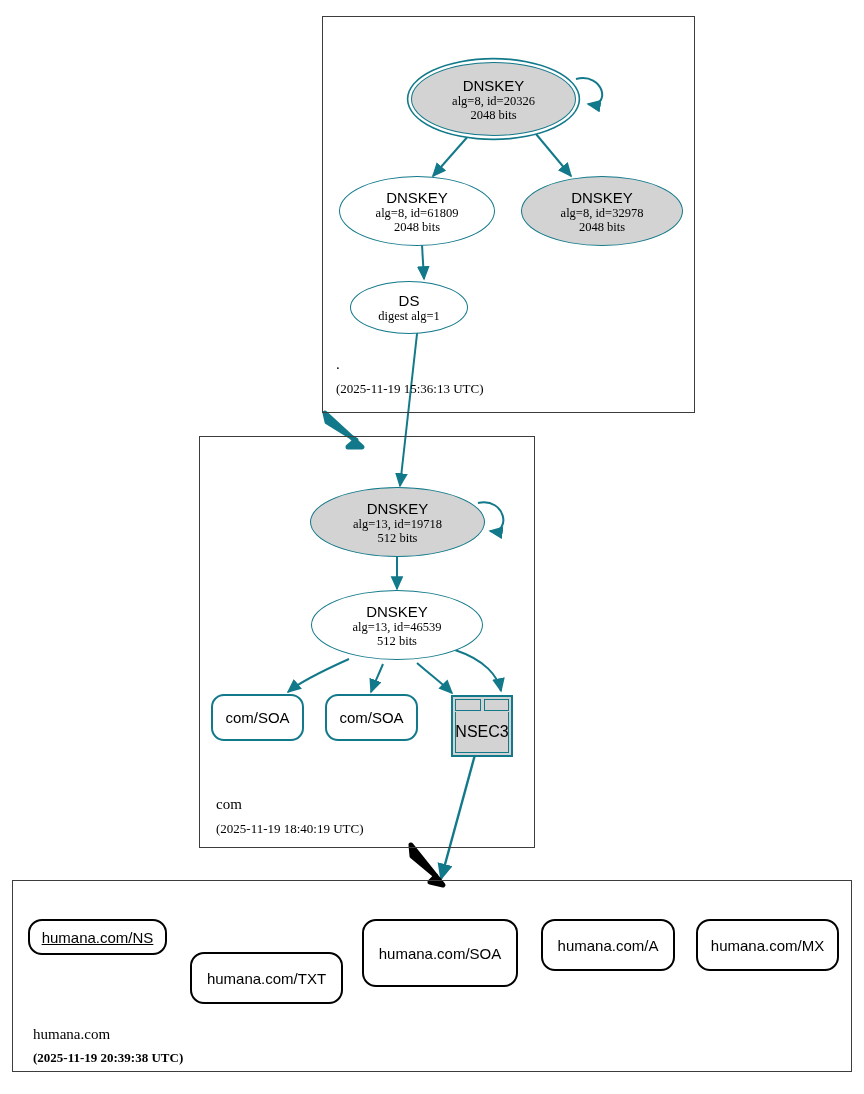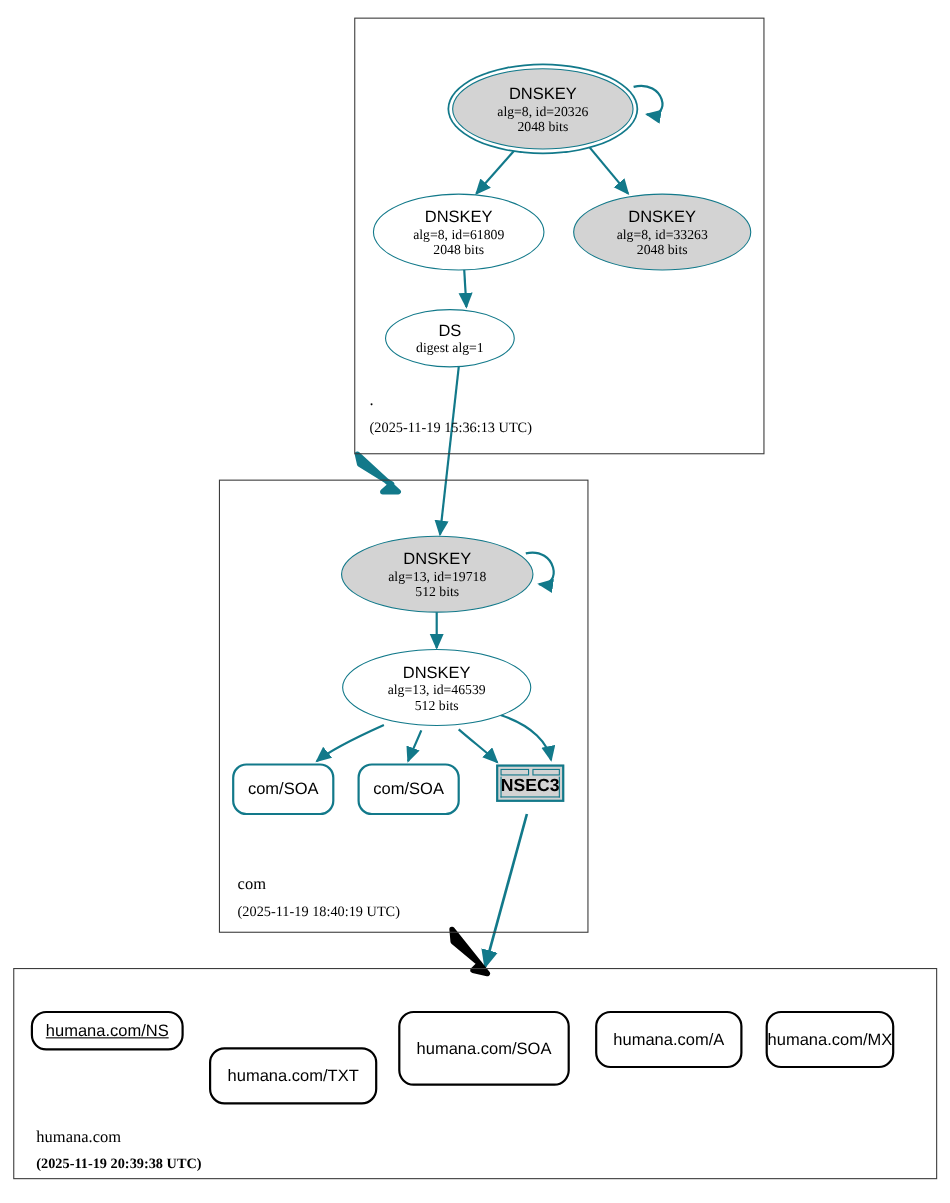--- a/index.html
+++ b/index.html
@@ -178,21 +178,21 @@
 </div>
 
 <div class="node ellipse fill-white" style="left:339px; top:176px; width:156px; height:70px;">
   <div class="t-title">DNSKEY</div>
   <div class="t-sub">alg=8, id=61809</div>
   <div class="t-sub">2048 bits</div>
 </div>
 
 <div class="node ellipse fill-gray" style="left:521px; top:176px; width:162px; height:70px;">
   <div class="t-title">DNSKEY</div>
-  <div class="t-sub">alg=8, id=33263</div>
+  <div class="t-sub">alg=8, id=32978</div>
   <div class="t-sub">2048 bits</div>
 </div>
 
 <div class="node ellipse fill-white" style="left:350px; top:281px; width:118px; height:53px;">
   <div class="t-title">DS</div>
   <div class="t-sub">digest alg=1</div>
 </div>
 
 <div class="zone-box" style="left:199px; top:436px; width:336px; height:412px;"></div>
 
@@ -212,21 +212,21 @@
 </div>
 
 <div class="node rrset" style="left:211px; top:694px; width:93px; height:47px;">
   <div class="t-rrset">com/SOA</div>
 </div>
 
 <div class="node rrset" style="left:325px; top:694px; width:93px; height:47px;">
   <div class="t-rrset">com/SOA</div>
 </div>
 
-<div class="nsec3" style="left:451px; top:695px; width:62px; height:34px;font-weight:bold;">
+<div class="nsec3" style="left:451px; top:695px; width:62px; height:62px;">
   <div class="nsec3-top">
     <div class="nsec3-cell"></div>
     <div class="nsec3-cell"></div>
   </div>
   <div class="nsec3-body">NSEC3</div>
 </div>
 
 <div class="zone-box" style="left:12px; top:880px; width:840px; height:192px;"></div>
 
 <div class="zone-label zone-name" style="left:33px; top:1026px;">humana.com</div>
@@ -241,15 +241,15 @@
 </div>
 
 <div class="node rrset insecure" style="left:362px; top:919px; width:156px; height:68px;">
   <div class="t-rrset">humana.com/SOA</div>
 </div>
 
 <div class="node rrset insecure" style="left:541px; top:919px; width:134px; height:52px;">
   <div class="t-rrset">humana.com/A</div>
 </div>
 
-<div class="node rrset insecure" style="left:696px; top:919px; width:117px; height:52px;">
+<div class="node rrset insecure" style="left:696px; top:919px; width:143px; height:52px;">
   <div class="t-rrset">humana.com/MX</div>
 </div>
 
 </body></html>

